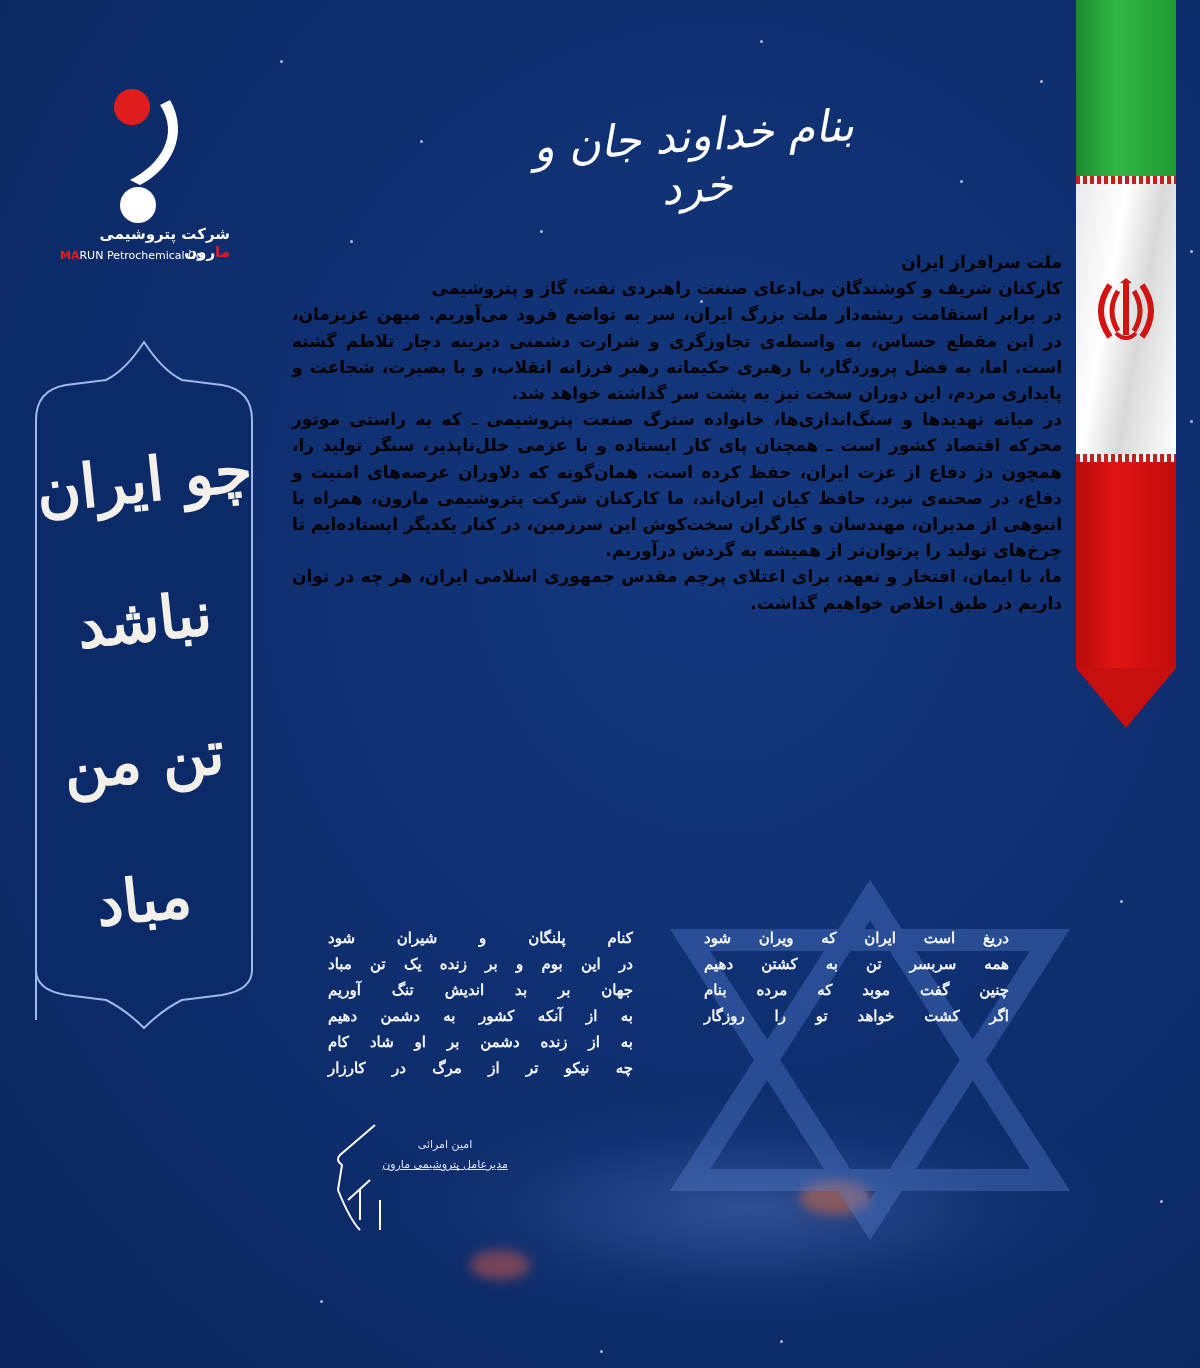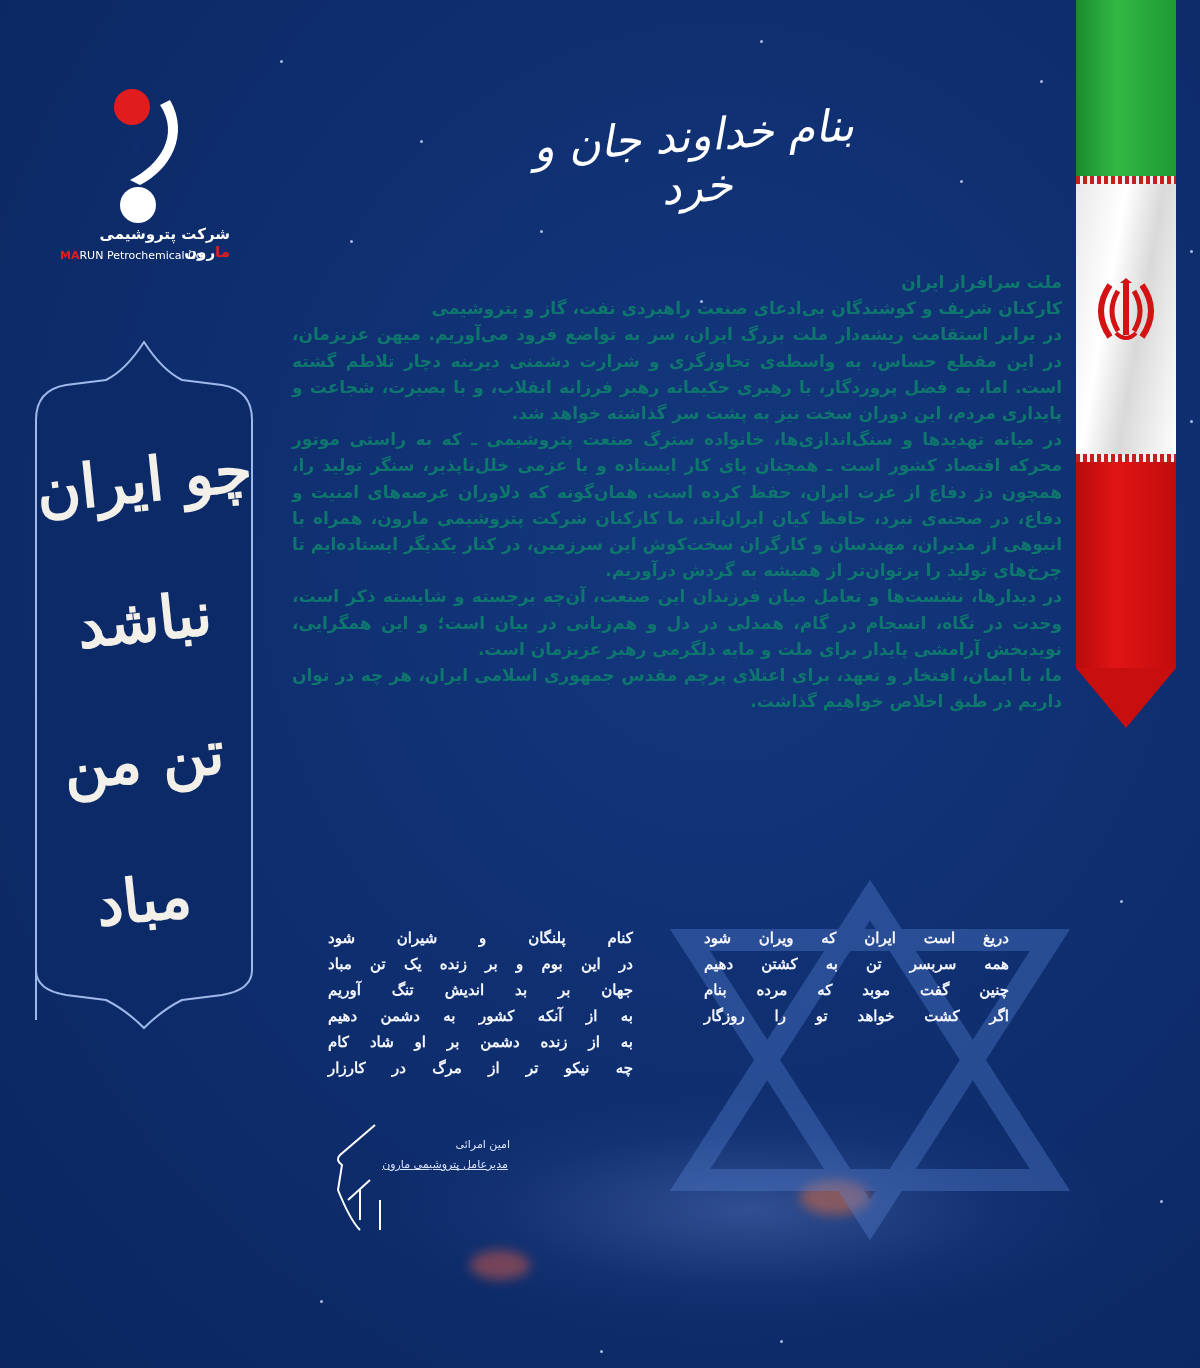--- a/index.html
+++ b/index.html
@@ -37,36 +37,36 @@
   .flag .green { position: absolute; left: 0; top: 0; width: 100%; height: 180px; background: linear-gradient(90deg,#1b8a2f,#32b845 40%,#1f9a33); }
   .flag .white { position: absolute; left: 0; top: 180px; width: 100%; height: 278px; background: linear-gradient(100deg,#e9e9e9,#ffffff 35%,#d9d9d9 60%,#ffffff); }
   .flag .red { position: absolute; left: 0; top: 458px; width: 100%; height: 210px; background: linear-gradient(90deg,#b80b0b,#e11414 40%,#c10c0c); }
   .flag .tip { position: absolute; left: 0; top: 668px; width: 0; height: 0;
     border-left: 50px solid transparent; border-right: 50px solid transparent; border-top: 60px solid #c80f0f; }
   .flag .band { position: absolute; left: 0; width: 100%; height: 8px;
     background: repeating-linear-gradient(90deg,#c52020 0 4px,#f0f0f0 4px 7px); }
   .flag .emblem { position: absolute; left: 14px; top: 275px; }
 
   
-  .letter { position: absolute; left: 292px; top: 269px; width: 770px; direction: rtl; text-align: justify;
-    font-size: 17px; line-height: 26.2px; font-weight: bold; color: #0f766e; }
+  .letter { position: absolute; left: 292px; top: 249px; width: 770px; direction: rtl; text-align: justify;
+    font-size: 17px; line-height: 26.2px; font-weight: bold; color: #000000; }
   .letter p { margin: 0; }
 
   
   .poem { position: absolute; top: 925px; direction: rtl; font-family: "DejaVu Serif", serif; font-weight: bold;
     font-size: 15px; line-height: 26px; color: #f4f6ff; text-align: justify; text-align-last: justify; }
   .poem .verse { display: block; }
   .poem-right { left: 704px; width: 305px; }
   .poem-left { left: 328px; width: 305px; }
 
   
   .deco { position: absolute; left: 660px; top: 880px; opacity: .35; }
 
   
-  .sig-name { position: absolute; left: 380px; top: 1138px; width: 130px; direction: rtl; font-size: 11px; color: #dbe4ff; }
+  .sig-name { position: absolute; left: 380px; top: 1138px; width: 130px; text-align: center; direction: rtl; font-size: 11px; color: #dbe4ff; }
   .sig-title { position: absolute; left: 375px; top: 1158px; width: 140px; text-align: center; direction: rtl; font-size: 11px; color: #dbe4ff; text-decoration: underline; }
   .sig-mark { position: absolute; left: 330px; top: 1120px; }
 
   
   .smoke { position: absolute; left: 400px; top: 1100px; width: 700px; height: 220px;
     background: radial-gradient(ellipse at 50% 50%, rgba(90,120,190,.45) 0%, rgba(40,70,140,.2) 50%, rgba(0,0,0,0) 75%); }
   .fire { position: absolute; border-radius: 50%; filter: blur(6px); }
 </style>
 </head>
 <body>
@@ -141,21 +141,20 @@
     <path d="M30 8 L42 8 L36 3 Z" fill="#d31313"></path>
     <path d="M26 58 Q36 68 46 58" fill="none" stroke="#d31313" stroke-width="4"></path>
   </svg>
 </div>
 
 <div class="letter">
   <p>ملت سرافراز ایران</p>
   <p>کارکنان شریف و کوشندگان بی‌ادعای صنعت راهبردی نفت، گاز و پتروشیمی</p>
   <p>در برابر استقامت ریشه‌دار ملت بزرگ ایران، سر به تواضع فرود می‌آوریم. میهن عزیزمان، در این مقطع حساس، به واسطه‌ی تجاوزگری و شرارت دشمنی دیرینه دچار تلاطم گشته است. اما، به فضل پروردگار، با رهبری حکیمانه رهبر فرزانه انقلاب، و با بصیرت، شجاعت و پایداری مردم، این دوران سخت نیز به پشت سر گذاشته خواهد شد.</p>
   <p>در میانه تهدیدها و سنگ‌اندازی‌ها، خانواده سترگ صنعت پتروشیمی ـ که به راستی موتور محرکه اقتصاد کشور است ـ همچنان پای کار ایستاده و با عزمی خلل‌ناپذیر، سنگر تولید را، همچون دژ دفاع از عزت ایران، حفظ کرده است. همان‌گونه که دلاوران عرصه‌های امنیت و دفاع، در صحنه‌ی نبرد، حافظ کیان ایران‌اند، ما کارکنان شرکت پتروشیمی مارون، همراه با انبوهی از مدیران، مهندسان و کارگران سخت‌کوش این سرزمین، در کنار یکدیگر ایستاده‌ایم تا چرخ‌های تولید را پرتوان‌تر از همیشه به گردش درآوریم.</p>
-  <p>در دیدارها، نشست‌ها و تعامل میان فرزندان این صنعت، آن‌چه برجسته و شایسته ذکر است، وحدت در نگاه، انسجام در گام، همدلی در دل و هم‌زبانی در بیان است؛ و این همگرایی، نویدبخش آرامشی پایدار برای ملت و مایه دلگرمی رهبر عزیزمان است.</p>
   <p>ما، با ایمان، افتخار و تعهد، برای اعتلای پرچم مقدس جمهوری اسلامی ایران، هر چه در توان داریم در طبق اخلاص خواهیم گذاشت.</p>
 </div>
 
 <div class="poem poem-right">
   <span class="verse">دریغ است ایران که ویران شود</span>
   <span class="verse">همه سربسر تن به کشتن دهیم</span>
   <span class="verse">چنین گفت موبد که مرده بنام</span>
   <span class="verse">اگر کشت خواهد تو را روزگار</span>
 </div>
 <div class="poem poem-left">

